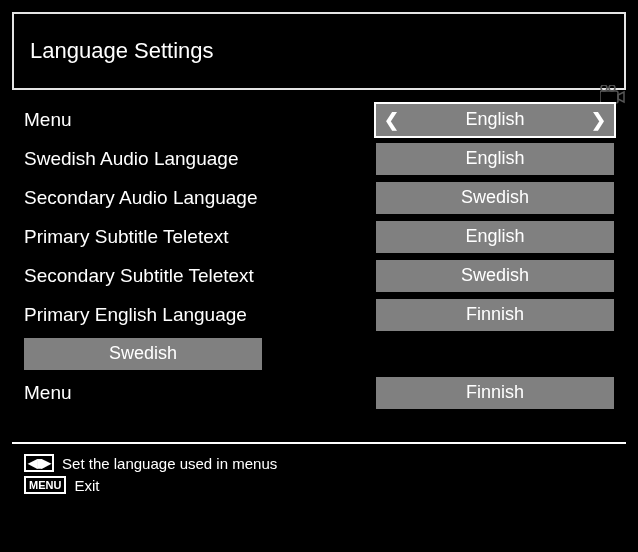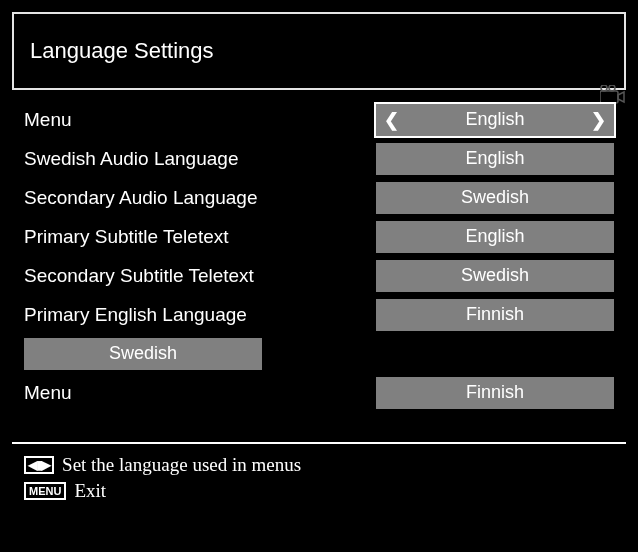--- a/index.html
+++ b/index.html
@@ -115,22 +115,21 @@
       align-items: center;
       justify-content: center;
       border: 2px solid #fff;
       height: 18px;
       padding: 0 3px;
       font-size: 11px;
       font-weight: bold;
       letter-spacing: 0px;
     }
     .footer-text {
-      font-size: 19px;
-      font-family: Liberation Serif, serif;
+      font-size: 15px;
     }
     .camera-icon {
       position: absolute;
       top: 85px;
       right: 8px;
       color: #666;
       font-size: 16px;
     }
   </style>
 </head>

